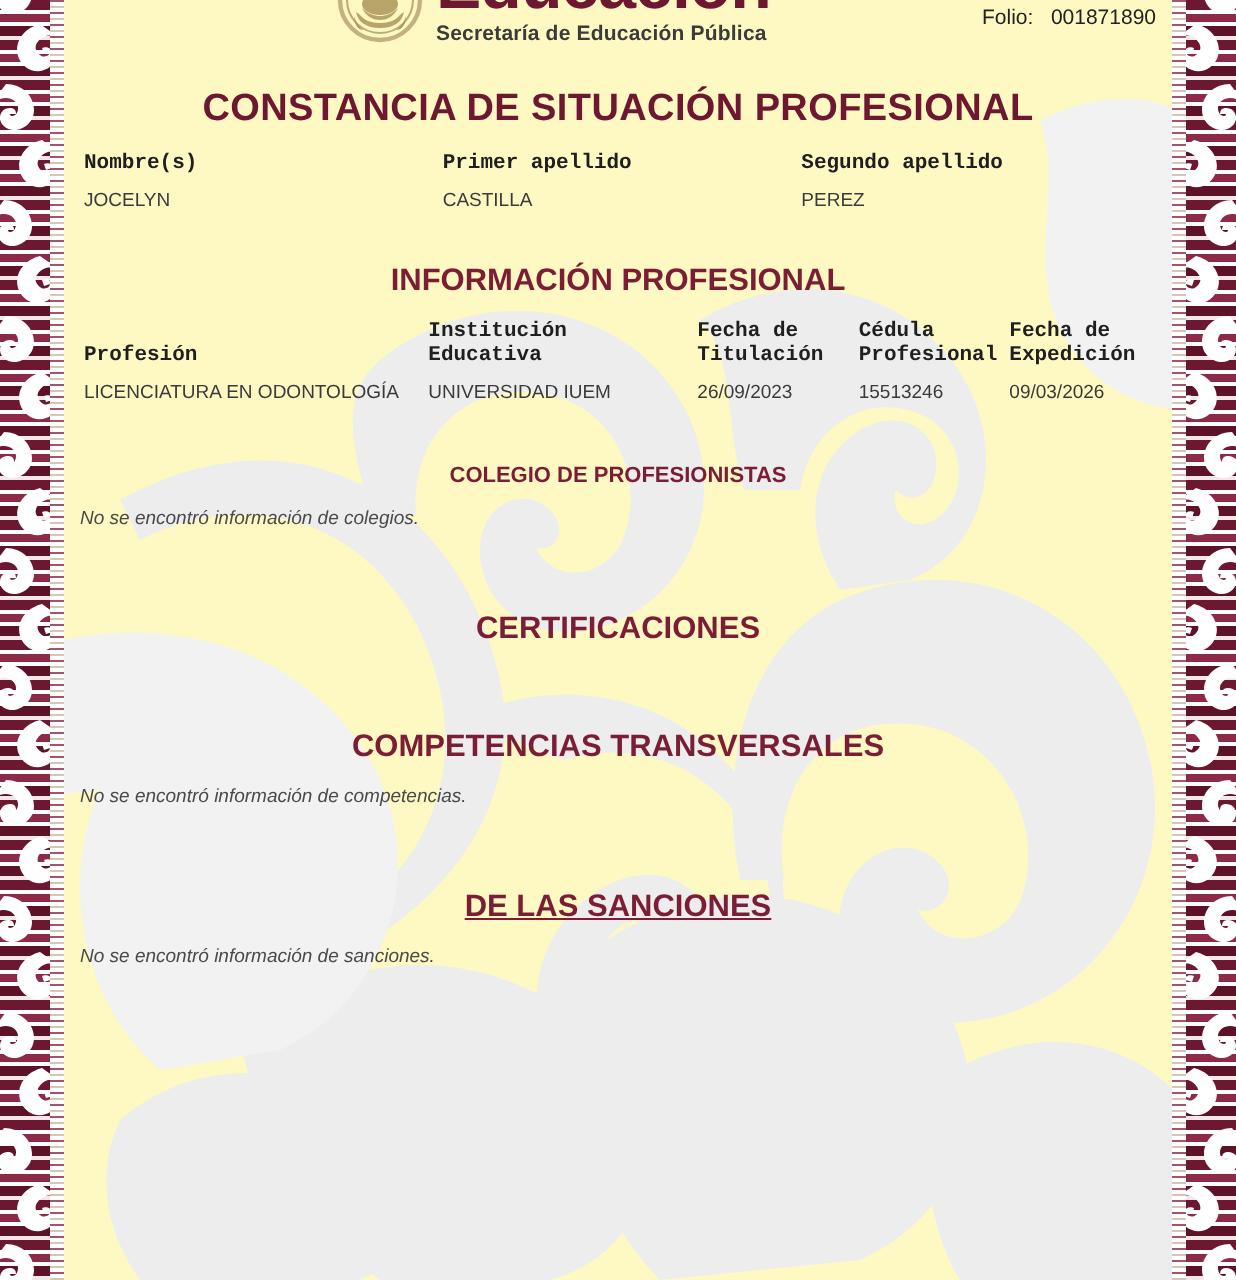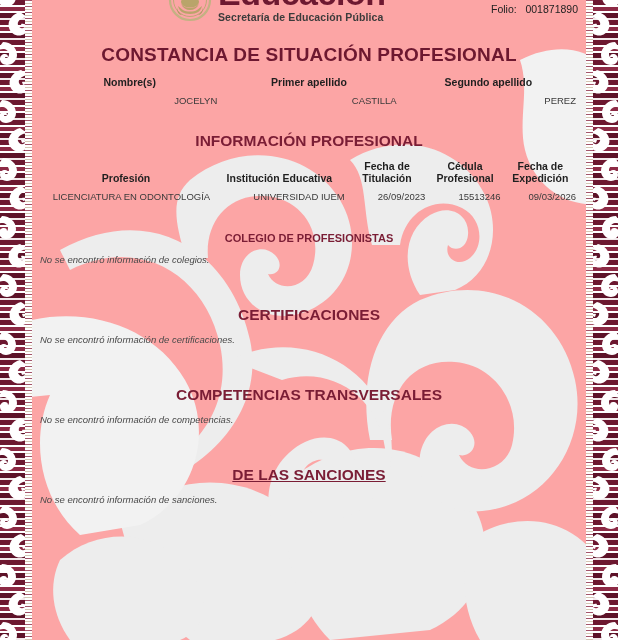--- a/index.html
+++ b/index.html
@@ -8,21 +8,21 @@
     background: #ffffff;
   }
   body {
     font-family: "Liberation Sans", sans-serif;
   }
   .page {
     position: relative;
     width: 618px;
     height: 640px;
     overflow: hidden;
-    background: #fca5a5;
+    background: #fef9c3;
   }
 
   
   .watermark {
     position: absolute;
     inset: 0;
     overflow: hidden;
     pointer-events: none;
     z-index: 0;
   }
@@ -168,29 +168,30 @@
   .data-table {
     width: 100%;
     border-collapse: collapse;
     table-layout: fixed;
   }
   .data-table th {
     font-size: 10.5px;
     font-weight: bold;
     color: #1f1f1f;
     padding: 9px 2px 0 2px;
-    text-align: center;
+    text-align: left;
     vertical-align: bottom;
     line-height: 12px;
+    font-family: Liberation Mono, monospace;
   }
   .data-table td {
     font-size: 9.5px;
     color: #3a3a3a;
     padding: 7px 2px 0 2px;
-    text-align: right;
+    text-align: left;
     vertical-align: top;
   }
 
   .person-table { margin-top: 1px; }
   .prof-table   { margin-top: 1px; }
 
   .empty-note {
     font-size: 9.5px;
     font-style: italic;
     color: #4a4a4a;
@@ -363,21 +364,20 @@
           <td>15513246</td>
           <td>09/03/2026</td>
         </tr>
       </tbody>
     </table>
 
     <div class="section-heading h-colegio">COLEGIO DE PROFESIONISTAS</div>
     <div class="empty-note">No se encontró información de colegios.</div>
 
     <div class="section-heading h-cert">CERTIFICACIONES</div>
-    <div class="empty-note">No se encontró información de certificaciones.</div>
 
     <div class="section-heading h-comp">COMPETENCIAS TRANSVERSALES</div>
     <div class="empty-note">No se encontró información de competencias.</div>
 
     <div class="section-heading h-sanc">DE LAS SANCIONES</div>
     <div class="empty-note">No se encontró información de sanciones.</div>
 
   </div>
 </div>
 

